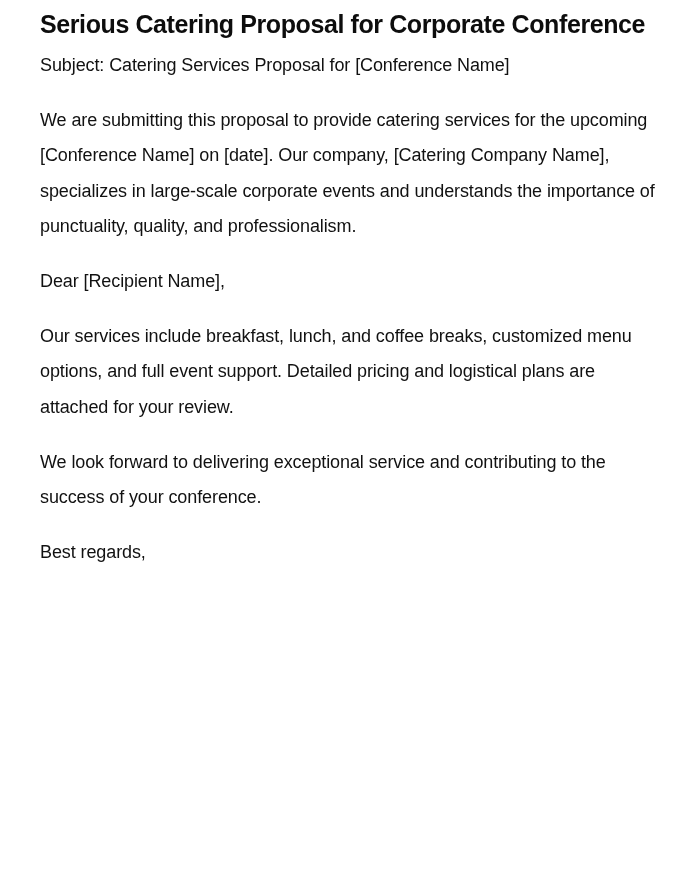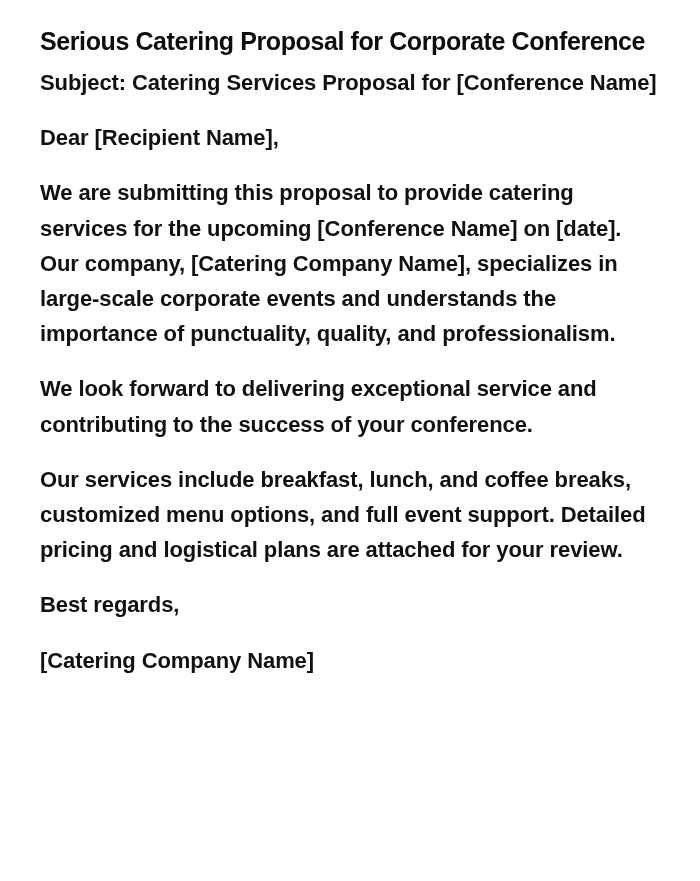--- a/index.html
+++ b/index.html
@@ -9,44 +9,42 @@
     }
     body {
       width: 700px;
       height: 881px;
       overflow: hidden;
       font-family: "Liberation Sans", sans-serif;
       color: #111111;
     }
     .doc {
       position: relative;
-      padding: 19px 40px 0 40px;
+      padding: 2px 40px 0 40px;
       width: 620px;
     }
     .title {
       font-size: 25px;
       font-weight: bold;
       line-height: 44px;
       margin: 0 0 2px 0;
       letter-spacing: -0.4px;
       color: #0d0d0d;
     }
     .p {
-      font-size: 22px;
+      font-size: 18px;
       line-height: 35.2px;
       margin: 0 0 20px 0;
       letter-spacing: -0.1px;
-      font-weight: bold;
     }
   </style>
 </head>
 <body>
 
 <div class="doc">
   <h1 class="title">Serious Catering Proposal for Corporate Conference</h1>
   <p class="p">Subject: Catering Services Proposal for [Conference Name]</p>
+  <p class="p">We are submitting this proposal to provide catering services for the upcoming [Conference Name] on [date]. Our company, [Catering Company Name], specializes in large-scale corporate events and understands the importance of punctuality, quality, and professionalism.</p>
   <p class="p">Dear [Recipient Name],</p>
-  <p class="p">We are submitting this proposal to provide catering services for the upcoming [Conference Name] on [date]. Our company, [Catering Company Name], specializes in large-scale corporate events and understands the importance of punctuality, quality, and professionalism.</p>
+  <p class="p">Our services include breakfast, lunch, and coffee breaks, customized menu options, and full event support. Detailed pricing and logistical plans are attached for your review.</p>
   <p class="p">We look forward to delivering exceptional service and contributing to the success of your conference.</p>
-  <p class="p">Our services include breakfast, lunch, and coffee breaks, customized menu options, and full event support. Detailed pricing and logistical plans are attached for your review.</p>
   <p class="p">Best regards,</p>
-  <p class="p">[Catering Company Name]</p>
 </div>
 
 </body></html>

